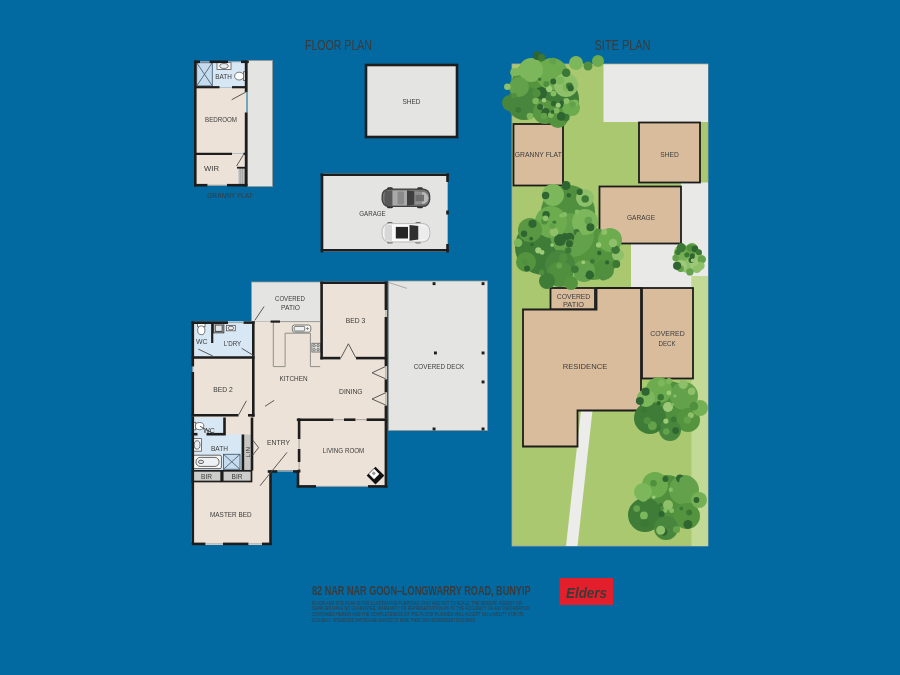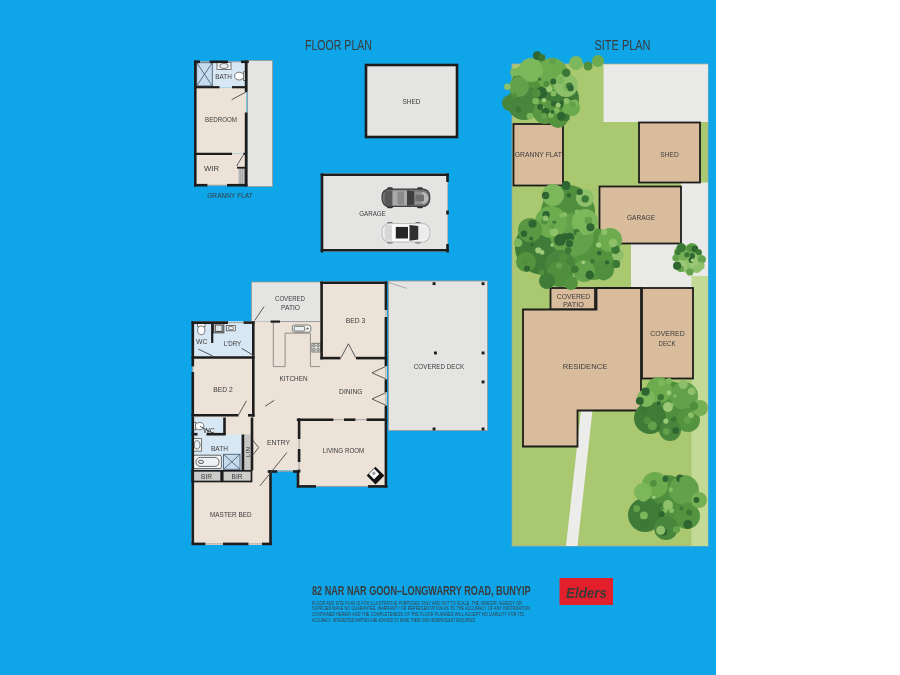--- a/index.html
+++ b/index.html
@@ -1,16 +1,16 @@
 <!DOCTYPE html>
 <html><head>
 <meta charset="utf-8">
 <style>
 html,body{margin:0;padding:0;background:#ffffff;}
-#page{position:relative;width:716px;height:675px;background:#0ea5e9;overflow:hidden;
+#page{position:relative;width:900px;height:675px;background:#0369a1;overflow:hidden;
 font-family:"Liberation Sans", sans-serif;}
 svg{position:absolute;left:0;top:0;will-change:transform;}
 text{font-family:"Liberation Sans", sans-serif;fill:#3b3b3b;}
 .lbl{letter-spacing:0.4px;}
 </style>
 </head>
 <body>
 <div id="page">
 <svg width="900" height="675" viewBox="0 0 900 675">
 

